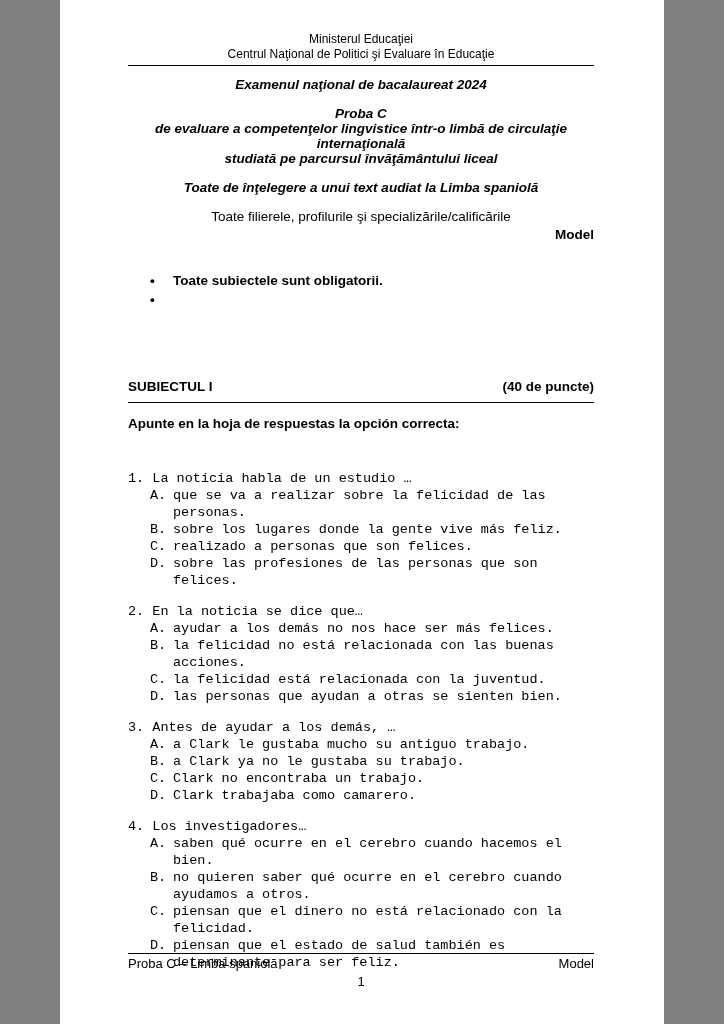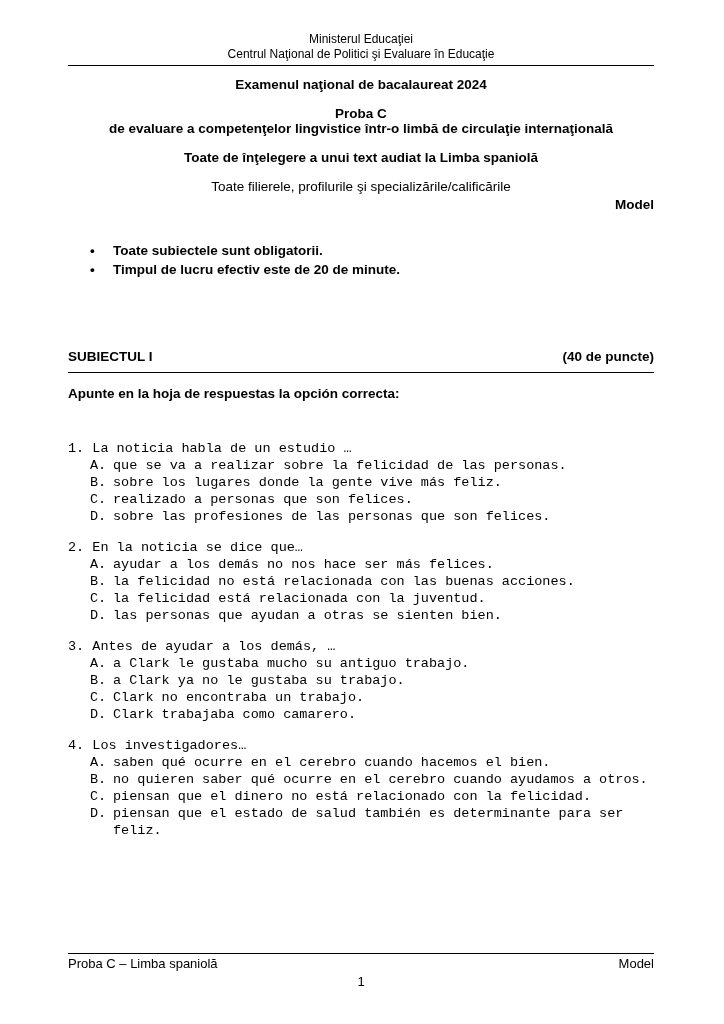--- a/index.html
+++ b/index.html
@@ -1,20 +1,20 @@
 <!DOCTYPE html>
 <html><head>
 <meta charset="utf-8">
 <style>
   * { margin: 0; padding: 0; box-sizing: border-box; }
   html, body { background: #808080; }
   body { font-family: "Liberation Sans", sans-serif; color: #000; }
 
   .page {
-    width: 724px;
+    width: 604px;
     height: 1024px;
     background: #ffffff;
     margin: 0 auto;
     padding: 32px 70px 0 68px;
     position: relative;
     overflow: hidden;
     font-size: 13.5px;
     line-height: 15px;
   }
 
@@ -26,21 +26,21 @@
   .rule {
     border-top: 1px solid #000;
     margin-top: 3px;
   }
 
   .title-block {
     margin-top: 11px;
     text-align: center;
     line-height: 15px;
   }
-  .b { font-weight: bold; }
+  .b { font-weight: bold; font-style: italic; }
   .gap { margin-top: 14px; }
   .model-line {
     text-align: right;
     font-weight: bold;
     margin-top: 3px;
   }
 
   .notices {
     list-style: none;
     margin-top: 29px;
@@ -103,33 +103,33 @@
   <div class="doc-header">
     <div>Ministerul Educaţiei</div>
     <div>Centrul Naţional de Politici şi Evaluare în Educaţie</div>
   </div>
   <div class="rule"></div>
 
   <div class="title-block">
     <div class="b">Examenul naţional de bacalaureat 2024</div>
     <div class="b gap">Proba C</div>
     <div class="b">de evaluare a competenţelor lingvistice într-o limbă de circulaţie internaţională</div>
+    <div class="b">studiată pe parcursul învăţământului liceal</div>
     <div class="b gap">Toate de înţelegere a unui text audiat la Limba spaniolă</div>
     <div class="gap">Toate filierele, profilurile şi specializările/calificările</div>
   </div>
   <div class="model-line">Model</div>
 
   <ul class="notices">
     <li>
       <span class="bullet">•</span>
       <span>Toate subiectele sunt obligatorii.</span>
     </li>
     <li>
       <span class="bullet">•</span>
-      <span>Timpul de lucru efectiv este de 20 de minute.</span>
     </li>
   </ul>
 
   <div class="section-heading">
     <span>SUBIECTUL I</span>
     <span>(40 de puncte)</span>
   </div>
 
   <div class="instruction">Apunte en la hoja de respuestas la opción correcta:</div>
 

